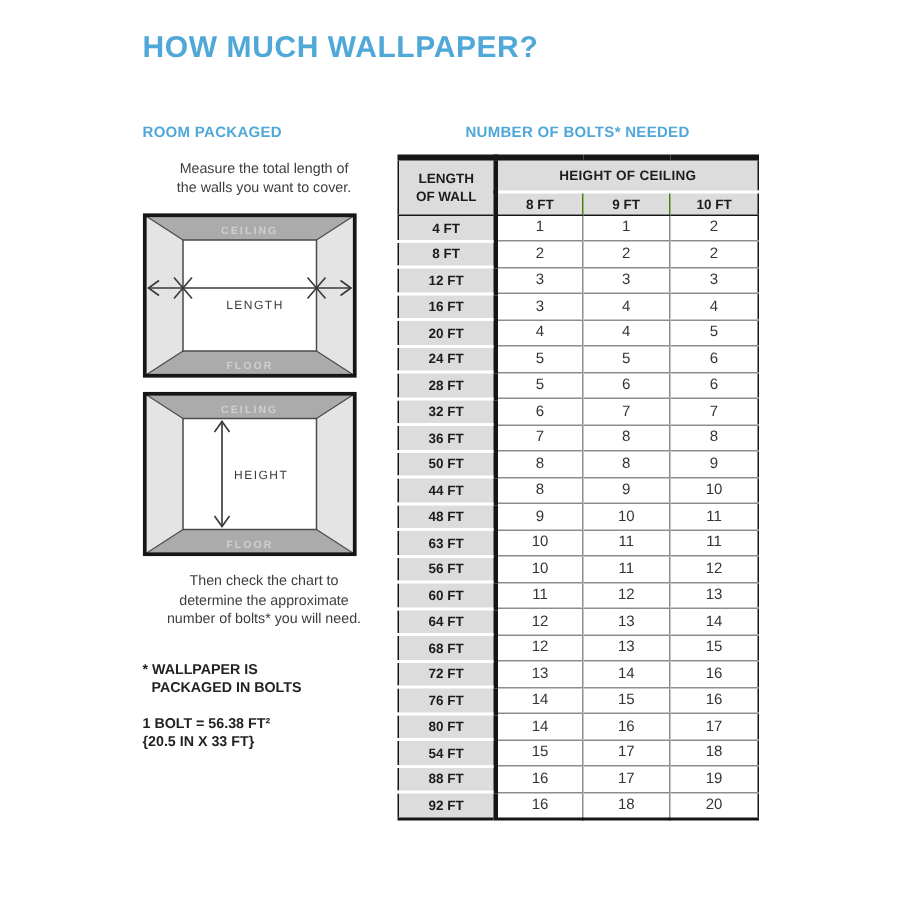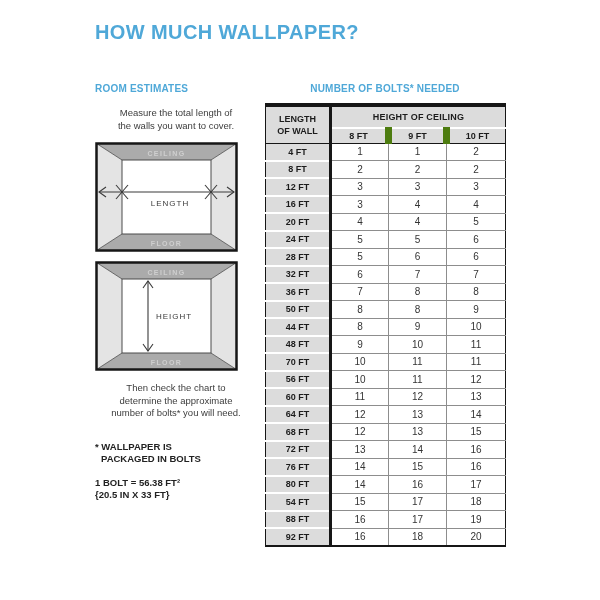--- a/index.html
+++ b/index.html
@@ -45,37 +45,37 @@
   .right-col .section-heading{text-align:center;}
   table{border-collapse:collapse;width:240px;table-layout:fixed;margin-top:9px;
         border:1px solid var(--border-dark);border-top:4px solid var(--border-dark);
         border-bottom:2px solid var(--border-dark);}
   thead th{background:var(--table-header-bg);color:#1c1c1c;}
   th.corner{font-size:9px;font-weight:700;line-height:1.35;white-space:pre-line;
             border-right:3px solid var(--border-dark);border-bottom:1px solid var(--border-dark);}
   th.group{font-size:9px;font-weight:700;height:23px;letter-spacing:.2px;border-bottom:1px solid #5a5a5a;}
   th.sub{font-size:9px;font-weight:700;height:15px;border-top:2px solid #fff;
          border-bottom:1px solid var(--border-dark);}
-  th.sub + th.sub{border-left:7px solid #4d7c0f;}
+  th.sub + th.sub{border-left:1px solid #4d7c0f;}
   tbody th{background:var(--table-header-bg);font-size:9px;font-weight:700;color:#1c1c1c;
            border-right:3px solid var(--border-dark);border-bottom:2px solid #fff;}
   tbody td{text-align:center;font-size:10px;color:#343434;height:17.5px;
            border-bottom:1px solid #8d8d8d;}
   tbody td + td{border-left:1px solid #8d8d8d;}
   tbody tr:last-child th,tbody tr:last-child td{border-bottom:none;}
 </style>
 </head>
 <body>
 
 <div class="canvas">
 
   <h1 class="title">HOW MUCH WALLPAPER?</h1>
 
   <div class="left-col">
-    <h2 class="section-heading">ROOM ESTIMATES</h2>
+    <h2 class="section-heading">ROOM PACKAGED</h2>
 
     <p class="step first">Measure the total length of
 the walls you want to cover.</p>
 
     <svg class="room-diagram" width="143" height="110" viewBox="0 0 143 110" aria-hidden="true">
       <polygon class="band" points="1.5,1.5 141.5,1.5 116,18 27,18"></polygon>
       <polygon class="band" points="1.5,108.5 141.5,108.5 116,92 27,92"></polygon>
       <polygon class="wall" points="1.5,1.5 27,18 27,92 1.5,108.5"></polygon>
       <polygon class="wall" points="141.5,1.5 116,18 116,92 141.5,108.5"></polygon>
       <rect class="inner" x="27" y="18" width="89" height="74"></rect>
@@ -224,21 +224,21 @@
             <td>9</td>
             <td>10</td>
           </tr>
           <tr>
             <th>48 FT</th>
             <td>9</td>
             <td>10</td>
             <td>11</td>
           </tr>
           <tr>
-            <th>70 FT</th>
+            <th>63 FT</th>
             <td>10</td>
             <td>11</td>
             <td>11</td>
           </tr>
           <tr>
             <th>56 FT</th>
             <td>10</td>
             <td>11</td>
             <td>12</td>
           </tr>

